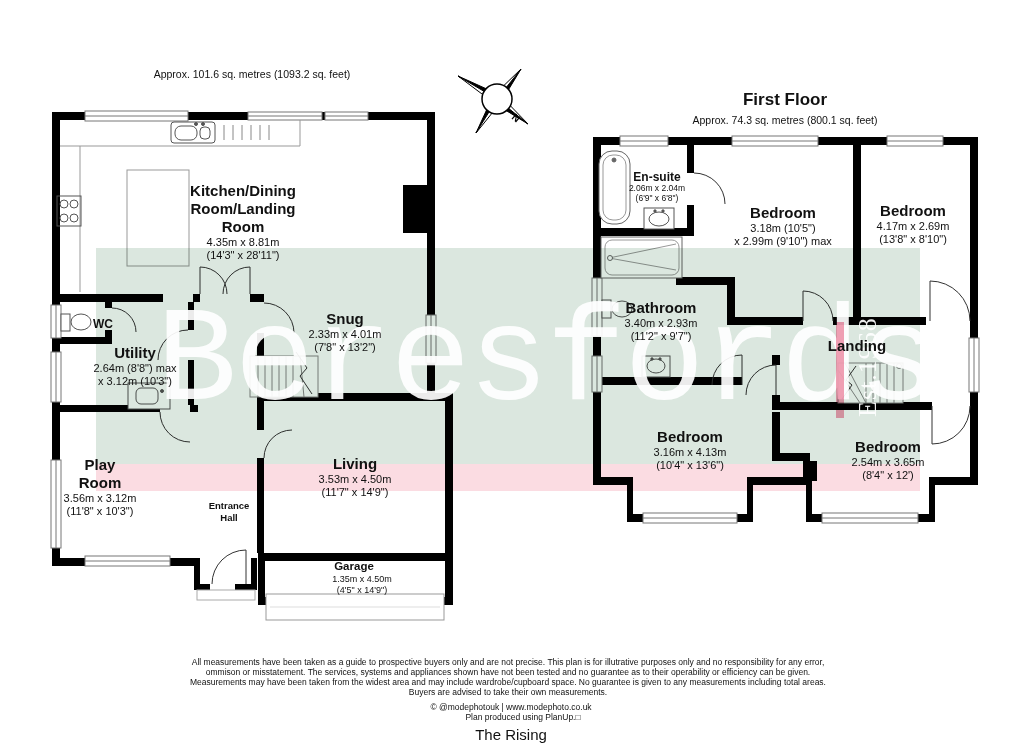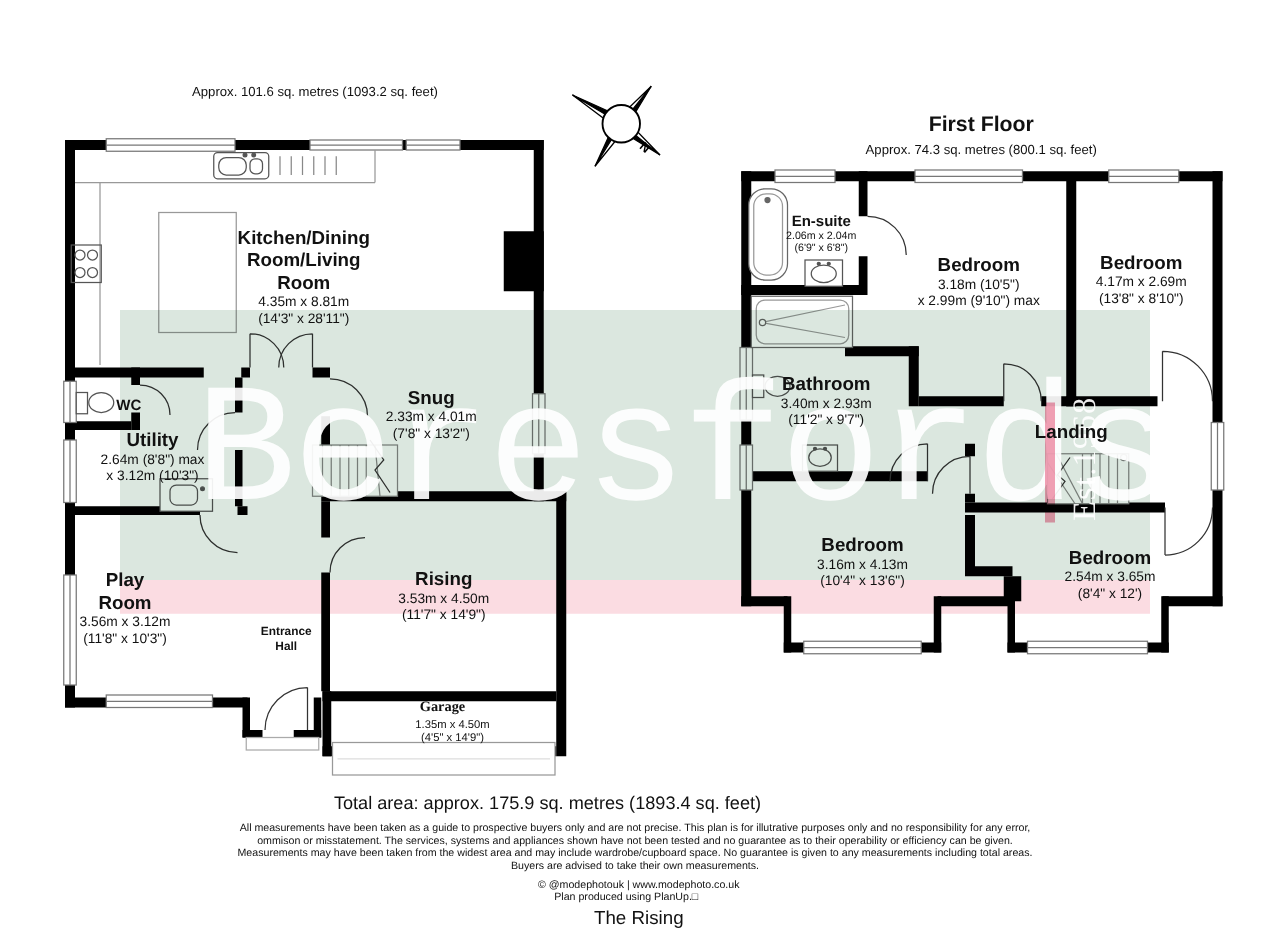--- a/index.html
+++ b/index.html
@@ -24,21 +24,21 @@
   .floor-header{position:absolute;transform:translateX(-50%);text-align:center;z-index:6;white-space:nowrap;}
   .floor-header .ft{font-size:17px;font-weight:bold;}
   .floor-header .fs{font-size:10.5px;margin-top:4px;}
   .room-label{position:absolute;transform:translateX(-50%);text-align:center;z-index:6;
               white-space:nowrap;line-height:1.2;}
   .rn{font-weight:bold;font-size:15px;}
   .rd{font-size:11px;}
   .room-label.small .rn{font-size:12px;}
   .room-label.small .rd{font-size:8.5px;line-height:1.15;}
   .room-label.tiny .rn{font-size:9.5px;line-height:1.3;}
-  .room-label.garage .rn{font-size:11.5px;font-family:Liberation Serif, serif;}
+  .room-label.garage .rn{font-size:11.5px;}
   .room-label.garage .rd{font-size:9px;line-height:1.25;margin-left:16px;}
   .footer-text{position:absolute;transform:translateX(-50%);text-align:center;z-index:6;}
   .total-area{font-size:14.5px;}
   .disclaimer{font-size:8.5px;line-height:1.18;width:655px;}
   .credit{font-size:8.5px;}
   .property-title{font-size:15px;font-weight:normal;}
 </style>
 </head>
 <body>
 
@@ -312,50 +312,50 @@
   <div class="floor-header" style="left:252px;top:64px">
     <div class="fs">Approx. 101.6 sq. metres (1093.2 sq. feet)</div>
   </div>
   <div class="floor-header" style="left:785px;top:90px">
     <div class="ft">First Floor</div>
     <div class="fs">Approx. 74.3 sq. metres (800.1 sq. feet)</div>
   </div>
 
   <div class="room-label" style="left:243px;top:182px">
     <div class="rn">Kitchen/Dining</div>
-    <div class="rn">Room/Living</div>
+    <div class="rn">Room/Landing</div>
     <div class="rn">Room</div>
     <div class="rd">4.35m x 8.81m</div>
     <div class="rd">(14'3" x 28'11")</div>
   </div>
   <div class="room-label" style="left:345px;top:310px">
     <div class="rn">Snug</div>
     <div class="rd">2.33m x 4.01m</div>
     <div class="rd">(7'8" x 13'2")</div>
   </div>
   <div class="room-label small" style="left:103px;top:317px">
     <div class="rn">WC</div>
   </div>
-  <div class="room-label" style="left:122px;top:344px">
+  <div class="room-label" style="left:135px;top:344px">
     <div class="rn">Utility</div>
     <div class="rd">2.64m (8'8") max</div>
     <div class="rd">x 3.12m (10'3")</div>
   </div>
   <div class="room-label" style="left:100px;top:456px">
     <div class="rn">Play</div>
     <div class="rn">Room</div>
     <div class="rd">3.56m x 3.12m</div>
     <div class="rd">(11'8" x 10'3")</div>
   </div>
   <div class="room-label tiny" style="left:229px;top:500px">
     <div class="rn">Entrance</div>
     <div class="rn">Hall</div>
   </div>
   <div class="room-label" style="left:355px;top:455px">
-    <div class="rn">Rising</div>
+    <div class="rn">Living</div>
     <div class="rd">3.53m x 4.50m</div>
     <div class="rd">(11'7" x 14'9")</div>
   </div>
   <div class="room-label garage" style="left:354px;top:560px">
     <div class="rn">Garage</div>
     <div class="rd">1.35m x 4.50m</div>
     <div class="rd">(4'5" x 14'9")</div>
   </div>
 
   <div class="room-label small" style="left:657px;top:170px">
@@ -385,19 +385,18 @@
     <div class="rn">Bedroom</div>
     <div class="rd">3.16m x 4.13m</div>
     <div class="rd">(10'4" x 13'6")</div>
   </div>
   <div class="room-label" style="left:888px;top:438px">
     <div class="rn">Bedroom</div>
     <div class="rd">2.54m x 3.65m</div>
     <div class="rd">(8'4" x 12')</div>
   </div>
 
-  <div class="footer-text total-area" style="left:438px;top:635px">Total area: approx. 175.9 sq. metres (1893.4 sq. feet)</div>
   <div class="footer-text disclaimer" style="left:508px;top:657px">All measurements have been taken as a guide to prospective buyers only and are not precise. This plan is for illutrative purposes only and no responsibility for any error, ommison or misstatement. The services, systems and appliances shown have not been tested and no guarantee as to their operability or efficiency can be given. Measurements may have been taken from the widest area and may include wardrobe/cupboard space. No guarantee is given to any measurements including total areas. Buyers are advised to take their own measurements.</div>
   <div class="footer-text credit" style="left:511px;top:702px">© @modephotouk | www.modephoto.co.uk</div>
-  <div class="footer-text credit" style="left:501px;top:712px">Plan produced using PlanUp.□</div>
+  <div class="footer-text credit" style="left:523px;top:712px">Plan produced using PlanUp.□</div>
   <div class="footer-text property-title" style="left:511px;top:726px">The Rising</div>
 
 </div>
 
 </body></html>

